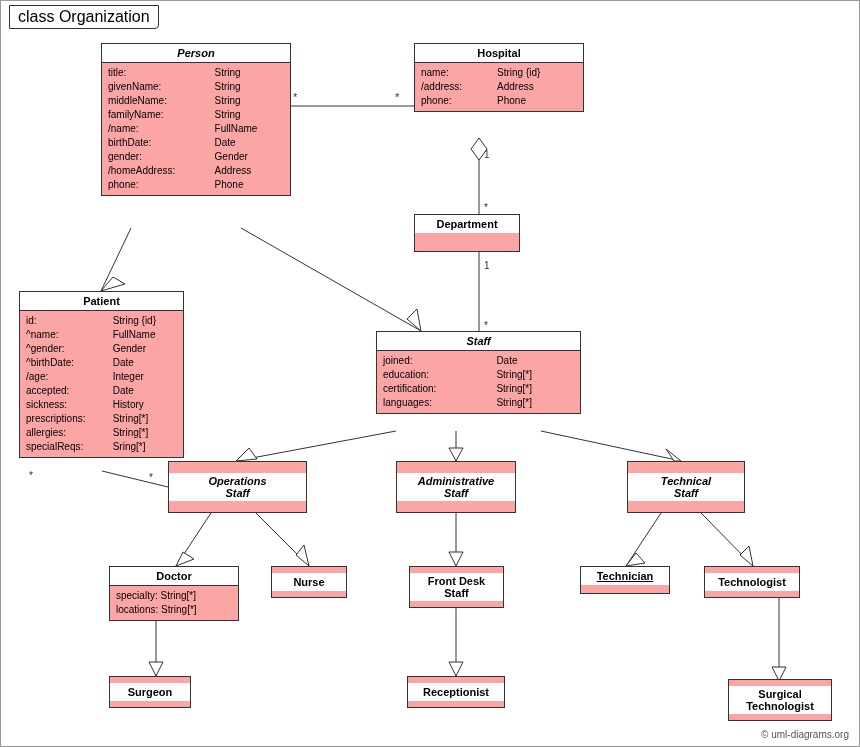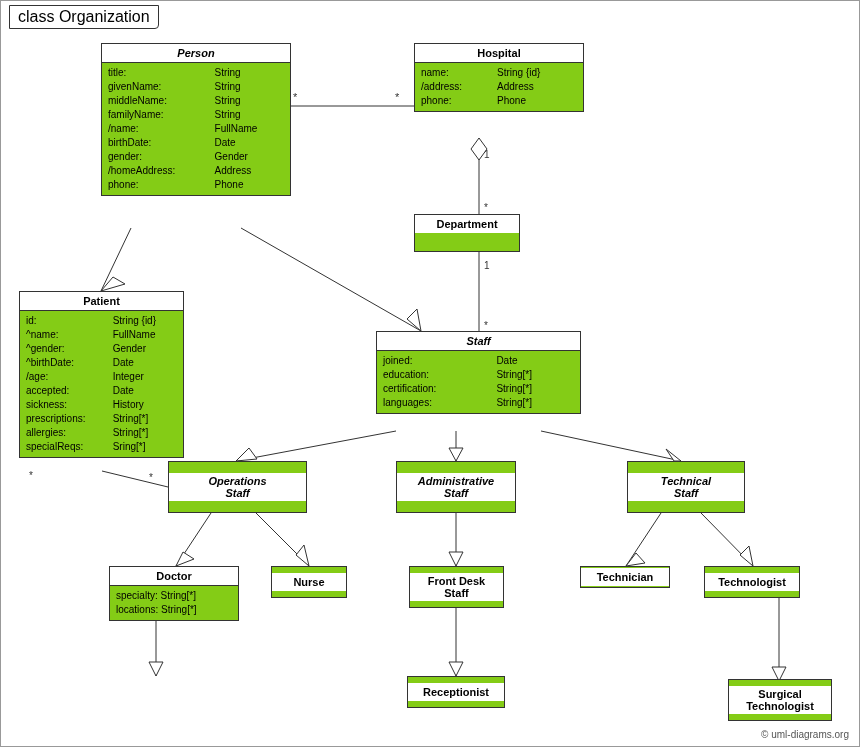--- a/index.html
+++ b/index.html
@@ -25,21 +25,21 @@
       left: 8px;
       border: 1px solid #333;
       padding: 2px 8px;
       background: #fff;
       font-size: 16px;
       border-radius: 0 0 4px 0;
     }
     .uml-box {
       position: absolute;
       border: 1px solid #333;
-      background: #84cc16;
+      background: #fca5a5;
       text-align: center;
     }
     .uml-box .box-title {
       border-bottom: 1px solid #333;
       padding: 3px 6px;
       font-weight: bold;
       background: #fff;
     }
     .uml-box .box-title.italic {
       font-style: italic;
@@ -312,28 +312,31 @@
   </div>
 
   <div class="uml-box" style="left:270px; top:565px; width:76px; height:32px; display:flex; flex-direction:column; justify-content:center;">
     <div class="box-title" style="border-bottom:none;">Nurse</div>
   </div>
 
   <div class="uml-box" style="left:408px; top:565px; width:95px; height:42px; display:flex; flex-direction:column; justify-content:center;">
     <div class="box-title" style="border-bottom:none; padding:2px;">Front Desk<br>Staff</div>
   </div>
 
-  <div class="uml-box" style="left:579px; top:565px; width:90px; height:22px; display:flex; flex-direction:column; justify-content:center;">
+  <div class="uml-box" style="left:579px; top:565px; width:90px; height:28px; display:flex; flex-direction:column; text-decoration:underline;">
     <div class="box-title" style="border-bottom:none;">Technician</div>
   </div>
 
   <div class="uml-box" style="left:703px; top:565px; width:96px; height:32px; display:flex; flex-direction:column; justify-content:center;">
     <div class="box-title" style="border-bottom:none;">Technologist</div>
   </div>
 
+  <div class="uml-box" style="left:108px; top:675px; width:82px; height:32px; display:flex; flex-direction:column; justify-content:center;">
+    <div class="box-title" style="border-bottom:none;">Surgeon</div>
+  </div>
 
   <div class="uml-box" style="left:406px; top:675px; width:98px; height:32px; display:flex; flex-direction:column; justify-content:center;">
     <div class="box-title" style="border-bottom:none;">Receptionist</div>
   </div>
 
   <div class="uml-box" style="left:727px; top:678px; width:104px; height:42px; display:flex; flex-direction:column; justify-content:center;">
     <div class="box-title" style="border-bottom:none; padding:2px;">Surgical<br>Technologist</div>
   </div>
 
   <div class="copyright">© uml-diagrams.org</div>

